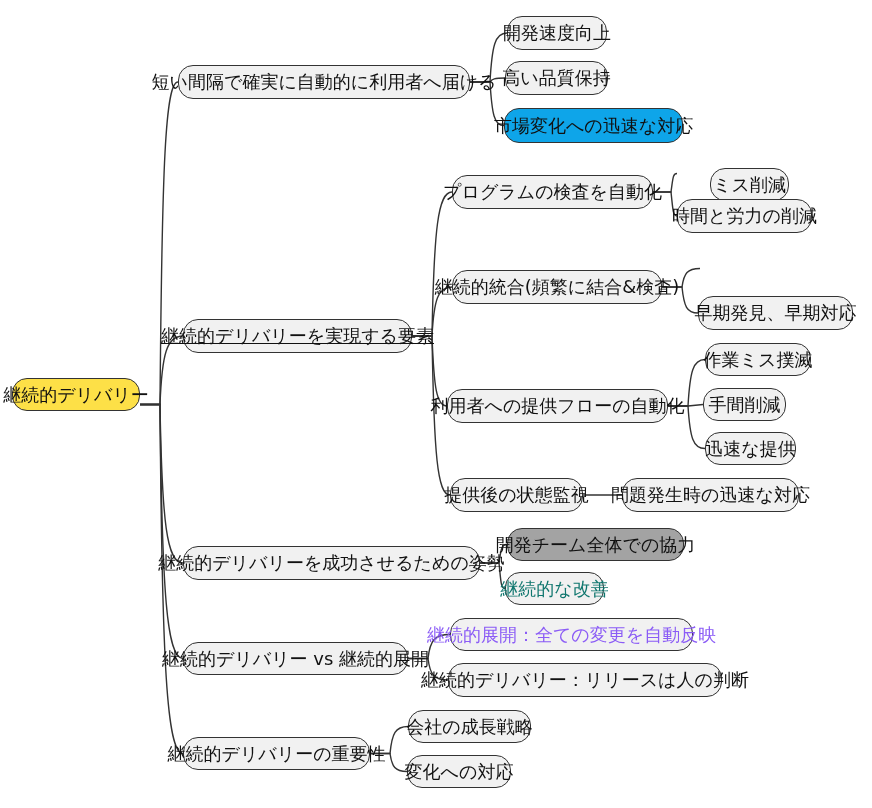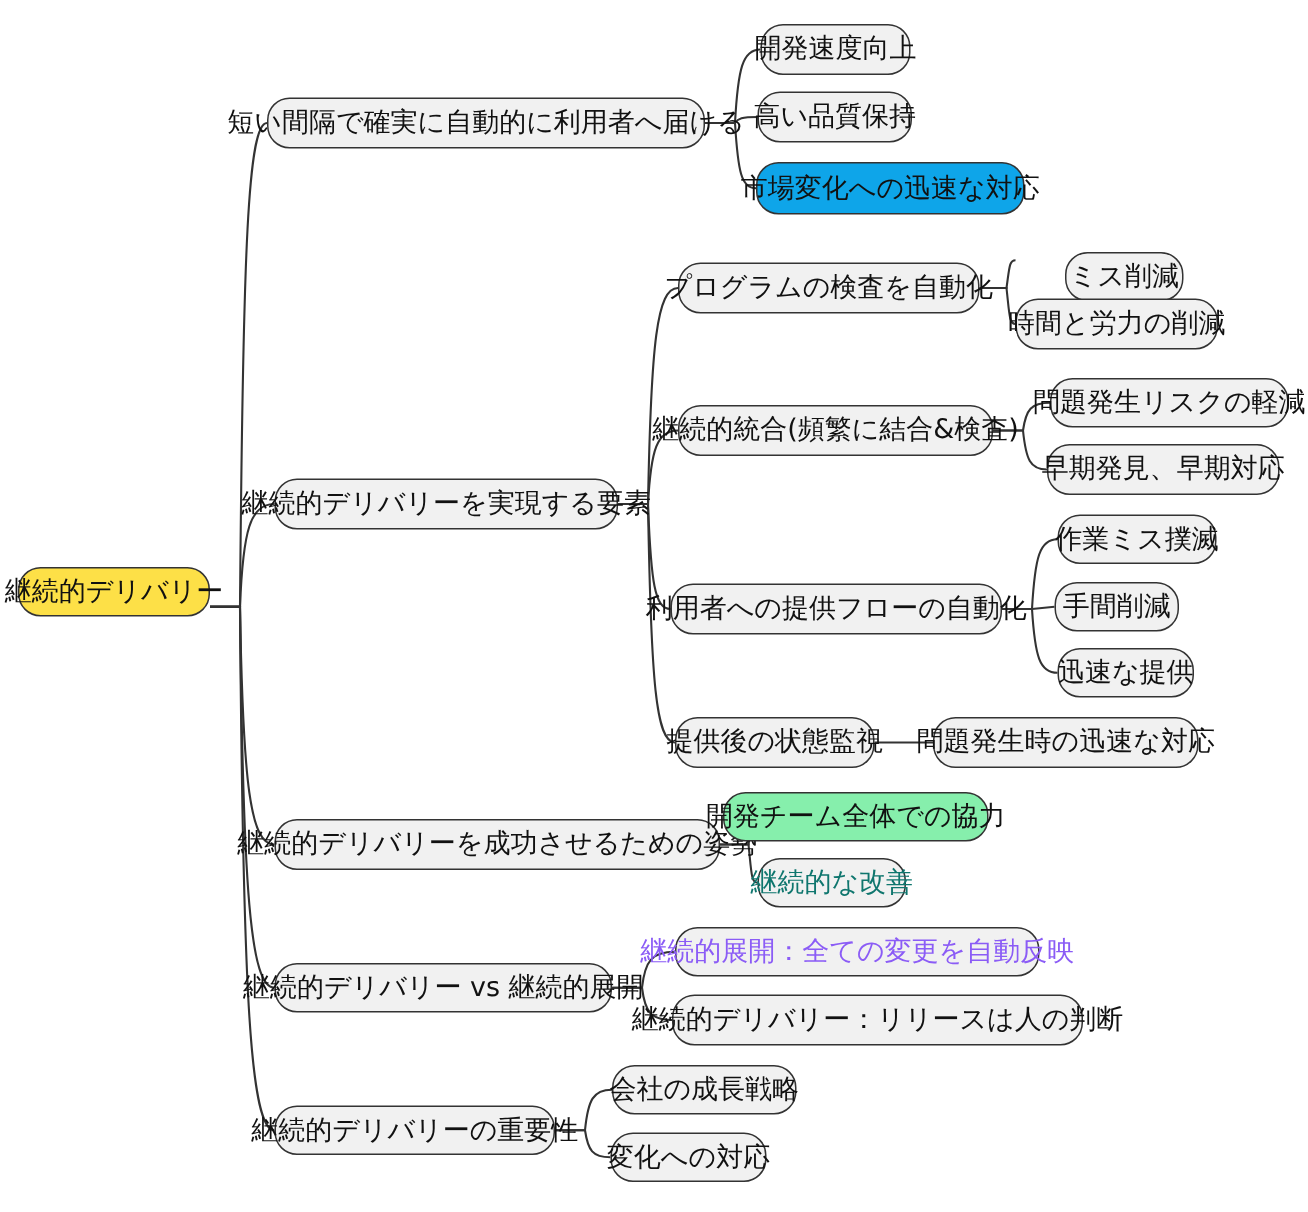--- a/index.html
+++ b/index.html
@@ -70,35 +70,34 @@
       <path d="M 408 658.5 L 428 658.5 C 430 674.6, 434.0 680, 448 680" fill="none" stroke="#333333" stroke-width="1.4"></path>
       <path d="M 370 753.5 L 390 753.5 C 392 733.3, 395.4 726.5, 408 726.5" fill="none" stroke="#333333" stroke-width="1.4"></path>
       <path d="M 370 753.5 L 390 753.5 C 392 767.0, 395.1 771.5, 407 771.5" fill="none" stroke="#333333" stroke-width="1.4"></path>
     </svg>
 
 <div class="node" style="left: 12px; top: 378px; width: 128px; height: 33px; background: #fde047; border-color: rgb(51, 51, 51); color: rgb(17, 17, 17);">継続的デリバリー</div>
     <div class="node" style="left: 178px; top: 65px; width: 292px; height: 34px; background: rgb(241, 241, 241); border-color: rgb(51, 51, 51); color: rgb(17, 17, 17);">短い間隔で確実に自動的に利用者へ届ける</div>
     <div class="node" style="left: 507px; top: 16px; width: 100px; height: 34px; background: rgb(241, 241, 241); border-color: rgb(51, 51, 51); color: rgb(17, 17, 17);">開発速度向上</div>
     <div class="node" style="left: 505px; top: 61px; width: 103px; height: 34px; background: rgb(241, 241, 241); border-color: rgb(51, 51, 51); color: rgb(17, 17, 17);">高い品質保持</div>
     <div class="node" style="left: 504px; top: 108px; width: 179px; height: 35px; background: #0ea5e9; border-color: rgb(51, 51, 51); color: rgb(17, 17, 17);">市場変化への迅速な対応</div>
-    <div class="node" style="left: 183px; top: 319px; width: 229px; height: 34px; background: rgb(241, 241, 241); border-color: rgb(51, 51, 51); color: rgb(17, 17, 17);">継続的デリバリーを実現する要素</div>
+    <div class="node" style="left: 183px; top: 319px; width: 229px; height: 34px; background: rgb(241, 241, 241); border-color: rgb(51, 51, 51); color: rgb(17, 17, 17); text-decoration: underline;">継続的デリバリーを実現する要素</div>
     <div class="node" style="left: 452px; top: 175px; width: 201px; height: 34px; background: rgb(241, 241, 241); border-color: rgb(51, 51, 51); color: rgb(17, 17, 17);">プログラムの検査を自動化</div>
     <div class="node" style="left: 710px; top: 157px; width: 79px; height: 33px; background: rgb(241, 241, 241); border-color: rgb(51, 51, 51); color: rgb(17, 17, 17); margin-top: 11px;">ミス削減</div>
     <div class="node" style="left: 677px; top: 199px; width: 135px; height: 34px; background: rgb(241, 241, 241); border-color: rgb(51, 51, 51); color: rgb(17, 17, 17);">時間と労力の削減</div>
     <div class="node" style="left: 452px; top: 270px; width: 210px; height: 34px; background: rgb(241, 241, 241); border-color: rgb(51, 51, 51); color: rgb(17, 17, 17);">継続的統合(頻繁に結合&amp;検査)</div>
-    <div class="node" style="left: 700px; top: 252px; width: 159px; height: 33px; background: rgb(241, 241, 241); border-color: rgb(51, 51, 51); color: rgb(17, 17, 17);">問題発生リスクの軽減</div>
     <div class="node" style="left: 698px; top: 296px; width: 155px; height: 34px; background: rgb(241, 241, 241); border-color: rgb(51, 51, 51); color: rgb(17, 17, 17);">早期発見、早期対応</div>
     <div class="node" style="left: 447px; top: 389px; width: 221px; height: 34px; background: rgb(241, 241, 241); border-color: rgb(51, 51, 51); color: rgb(17, 17, 17);">利用者への提供フローの自動化</div>
     <div class="node" style="left: 705px; top: 343px; width: 106px; height: 33px; background: rgb(241, 241, 241); border-color: rgb(51, 51, 51); color: rgb(17, 17, 17);">作業ミス撲滅</div>
     <div class="node" style="left: 703px; top: 388px; width: 83px; height: 33px; background: rgb(241, 241, 241); border-color: rgb(51, 51, 51); color: rgb(17, 17, 17);">手間削減</div>
     <div class="node" style="left: 705px; top: 432px; width: 91px; height: 33px; background: rgb(241, 241, 241); border-color: rgb(51, 51, 51); color: rgb(17, 17, 17);">迅速な提供</div>
     <div class="node" style="left: 622px; top: 478px; width: 177px; height: 34px; background: rgb(241, 241, 241); border-color: rgb(51, 51, 51); color: rgb(17, 17, 17);">問題発生時の迅速な対応</div>
     <div class="node" style="left: 450px; top: 478px; width: 133px; height: 34px; background: rgb(241, 241, 241); border-color: rgb(51, 51, 51); color: rgb(17, 17, 17);">提供後の状態監視</div>
     <div class="node" style="left: 183px; top: 546px; width: 297px; height: 34px; background: rgb(241, 241, 241); border-color: rgb(51, 51, 51); color: rgb(17, 17, 17);">継続的デリバリーを成功させるための姿勢</div>
-    <div class="node" style="left: 482px; top: 528px; width: 177px; height: 33px; background: #86efac; border-color: rgb(51, 51, 51); color: rgb(17, 17, 17);">開発チーム全体での協力</div>
+    <div class="node" style="left: 507px; top: 528px; width: 177px; height: 33px; background: #a3a3a3; border-color: rgb(51, 51, 51); color: rgb(17, 17, 17);">開発チーム全体での協力</div>
     <div class="node" style="left: 505px; top: 572px; width: 99px; height: 33px; background: rgb(241, 241, 241); border-color: rgb(51, 51, 51); color: #0f766e;">継続的な改善</div>
     <div class="node" style="left: 183px; top: 642px; width: 225px; height: 33px; background: rgb(241, 241, 241); border-color: rgb(51, 51, 51); color: rgb(17, 17, 17);">継続的デリバリー vs 継続的展開</div>
     <div class="node" style="left: 450px; top: 618px; width: 243px; height: 33px; background: rgb(241, 241, 241); border-color: rgb(51, 51, 51); color: #8b5cf6;">継続的展開：全ての変更を自動反映</div>
     <div class="node" style="left: 448px; top: 663px; width: 274px; height: 34px; background: rgb(241, 241, 241); border-color: rgb(51, 51, 51); color: rgb(17, 17, 17);">継続的デリバリー：リリースは人の判断</div>
     <div class="node" style="left: 183px; top: 737px; width: 187px; height: 33px; background: rgb(241, 241, 241); border-color: rgb(51, 51, 51); color: rgb(17, 17, 17);">継続的デリバリーの重要性</div>
     <div class="node" style="left: 408px; top: 710px; width: 123px; height: 33px; background: rgb(241, 241, 241); border-color: rgb(51, 51, 51); color: rgb(17, 17, 17);">会社の成長戦略</div>
     <div class="node" style="left: 407px; top: 755px; width: 104px; height: 33px; background: rgb(241, 241, 241); border-color: rgb(51, 51, 51); color: rgb(17, 17, 17);">変化への対応</div>
   </div>
 
 </body></html>

